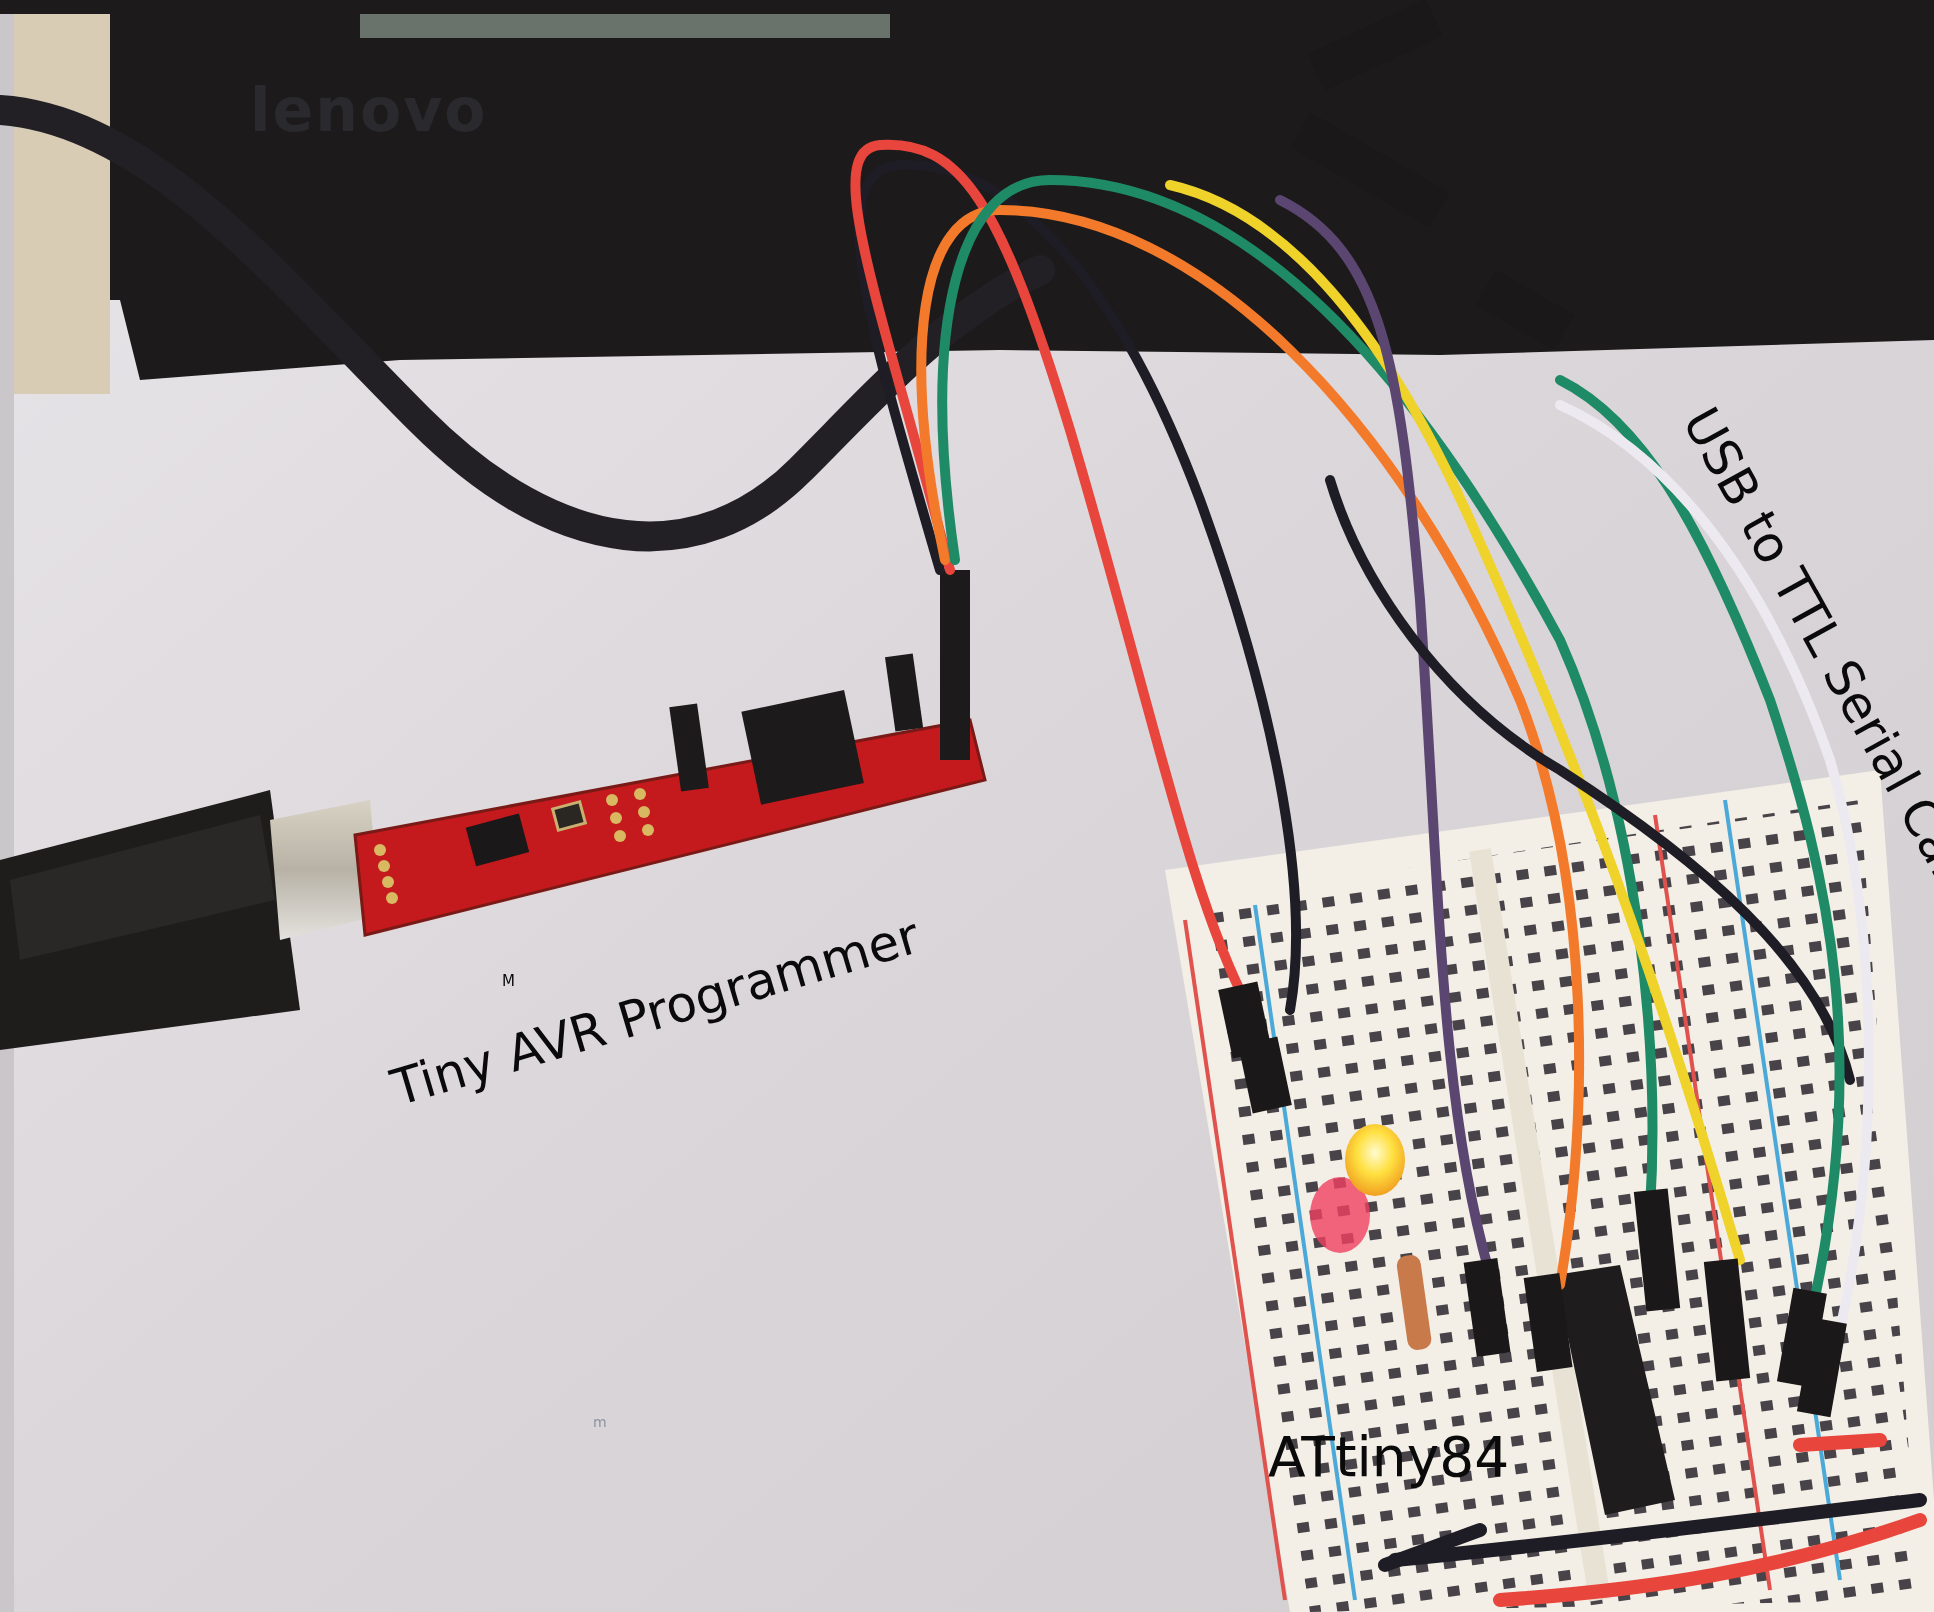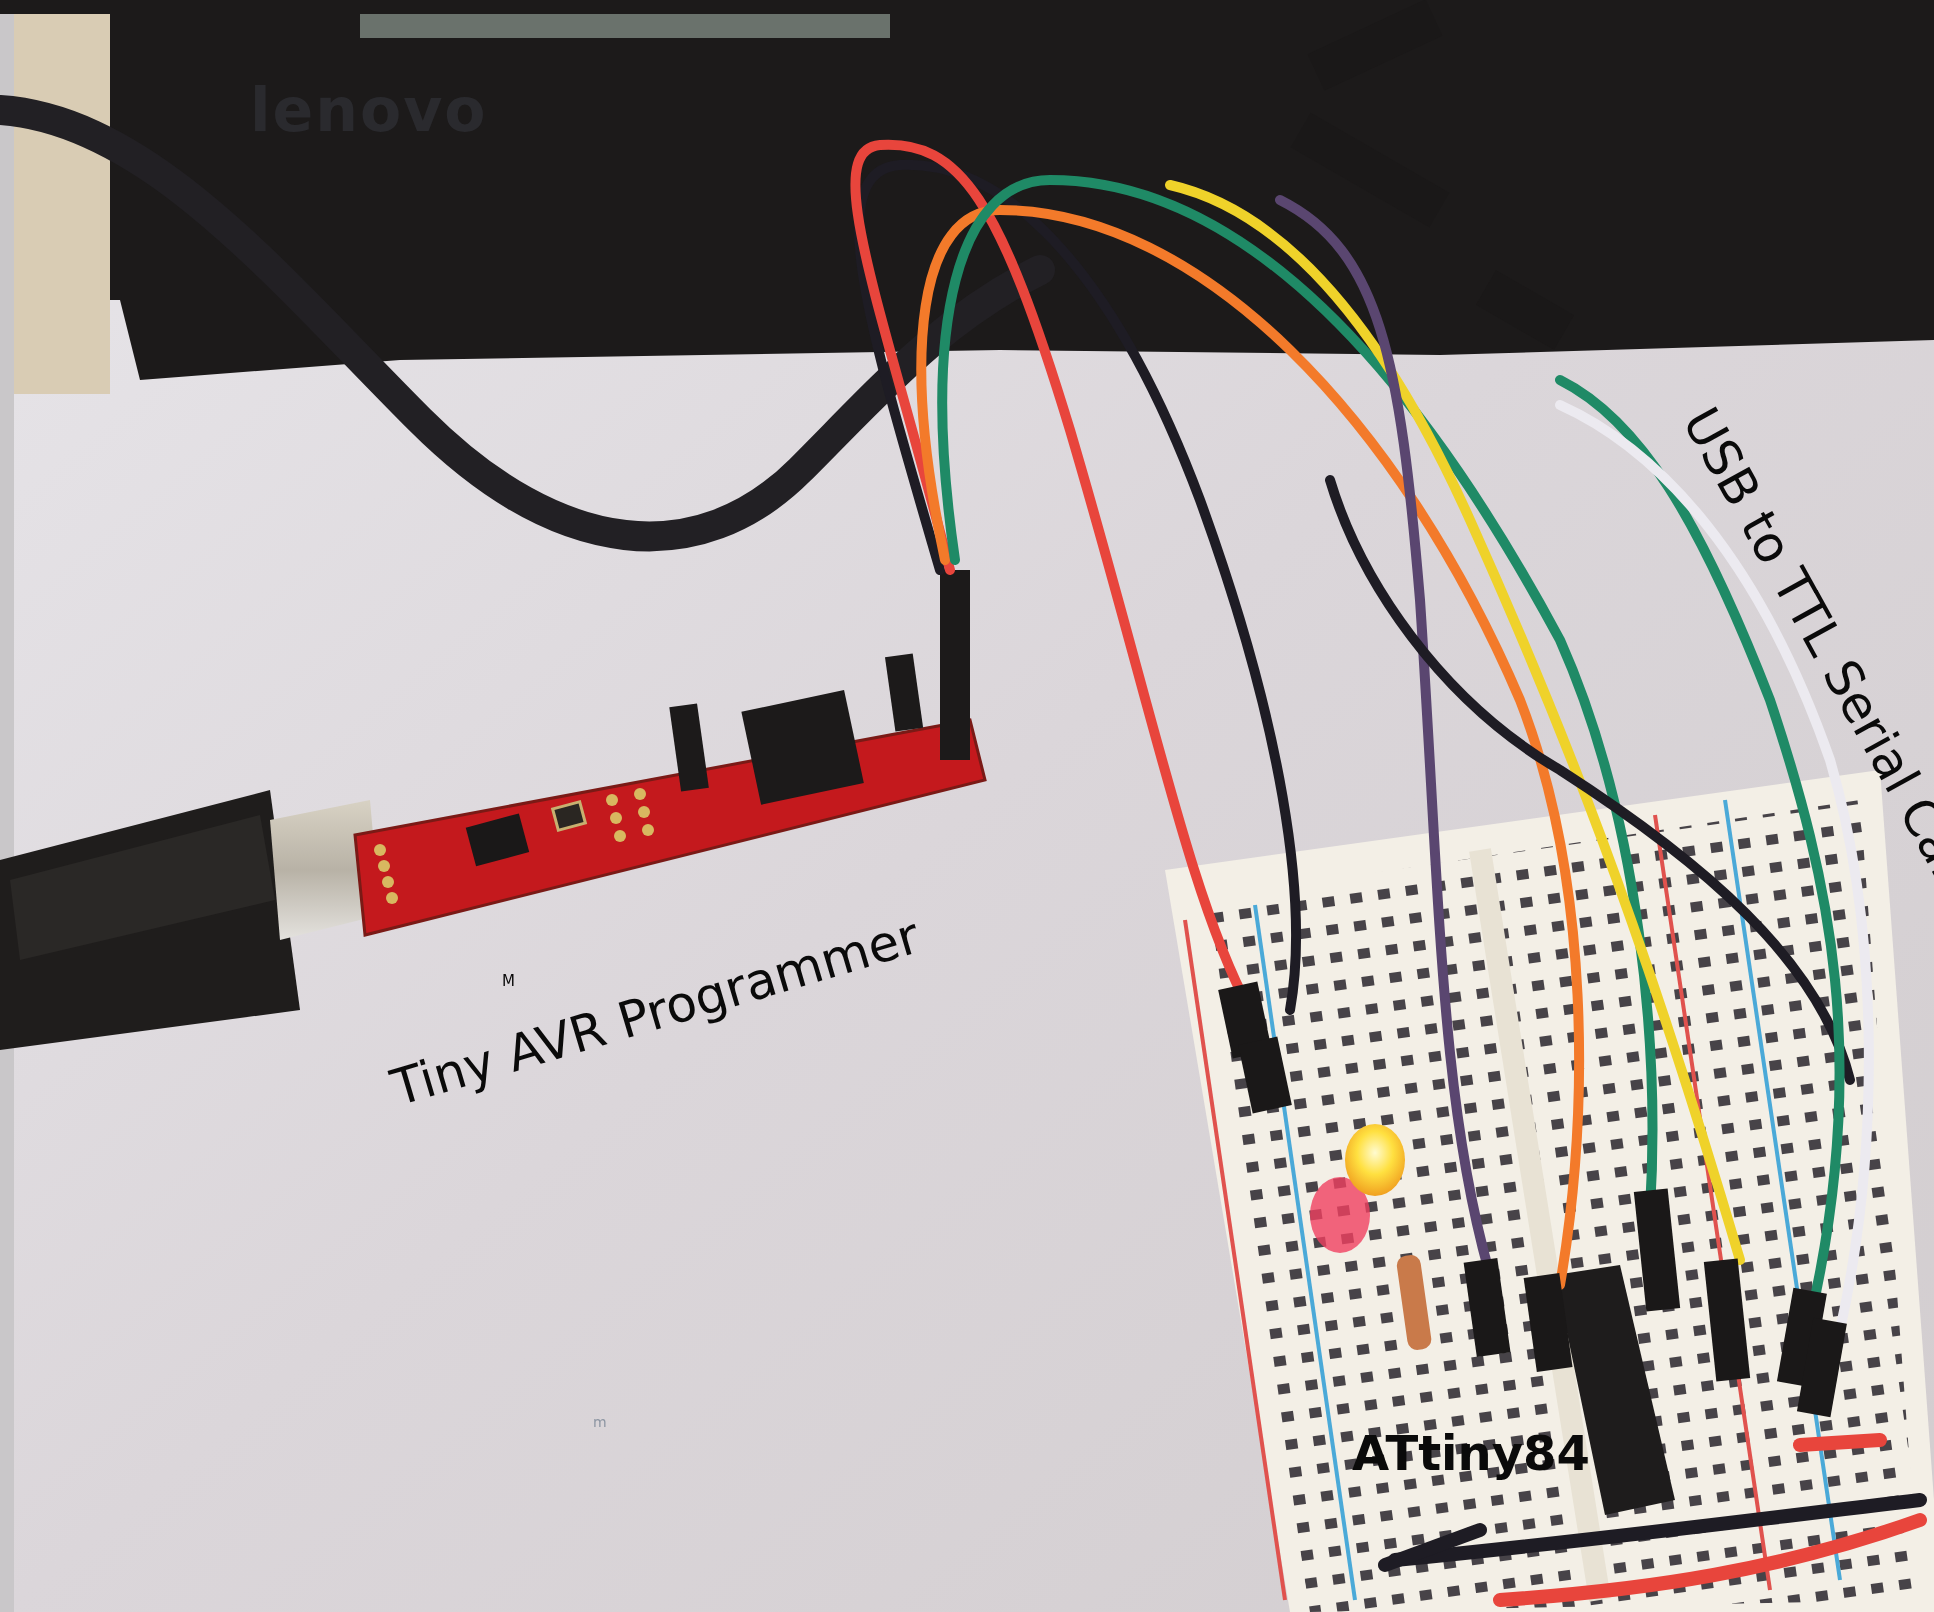--- a/index.html
+++ b/index.html
@@ -8,21 +8,21 @@
     background: #dcd8dc;
     font-family: "DejaVu Sans", sans-serif;
   }
   #scene { position: absolute; left: 0; top: 0; width: 1934px; height: 1612px; }
   .label {
     position: absolute; color: #0a0a0a; white-space: nowrap;
     font-family: "DejaVu Sans", sans-serif; transform-origin: 0 0;
   }
   #lbl-avr { left: 385px; top: 1062px; font-size: 50px; transform: rotate(-16.5deg); }
   #lbl-tm { left: 502px; top: 972px; font-size: 15px; transform: rotate(0deg); }
-  #lbl-attiny { left: 1352px; top: 1425px; font-size: 48px; font-weight: bold; }
+  #lbl-attiny { left: 1268px; top: 1425px; font-size: 55px; }
   #lbl-usb { left: 1722px; top: 398px; font-size: 50px; transform: rotate(61deg); }
   #lbl-m { left: 593px; top: 1414px; font-size: 14px; color: #8c95a2; }
   #lbl-brand { left: 250px; top: 75px; font-size: 60px; color: #2a2a2e; letter-spacing: 2px; font-weight: bold; }
 </style>
 </head>
 <body>
 
 <svg id="scene" viewBox="0 0 1934 1612" xmlns="http://www.w3.org/2000/svg">
   <defs>
     <linearGradient id="paperGrad" x1="0" y1="0" x2="1" y2="1">

